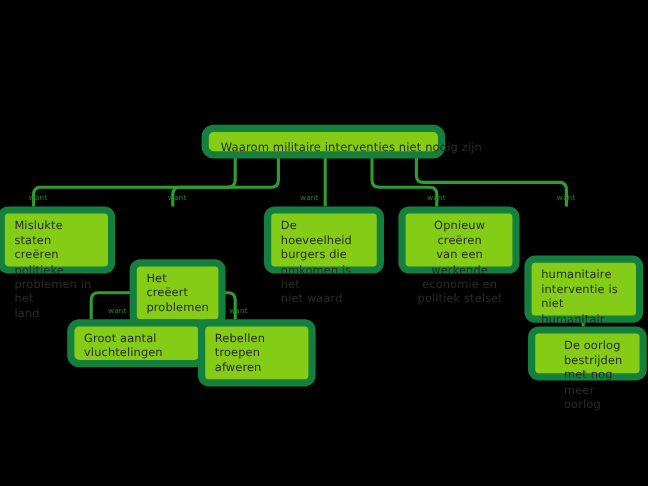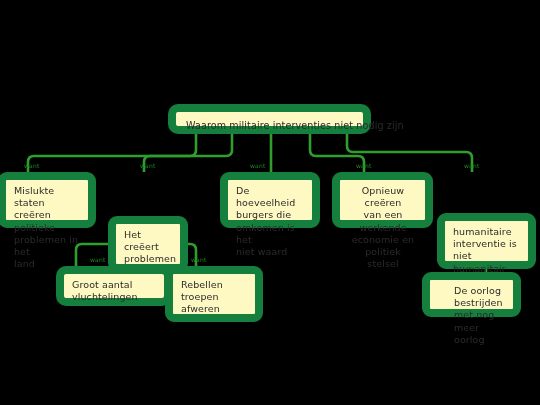--- a/index.html
+++ b/index.html
@@ -14,22 +14,22 @@
     position:absolute;inset:0;
     width:540px;height:405px;
   }
   svg.links{
     position:absolute;left:0;top:0;
     width:540px;height:405px;
     pointer-events:none;
   }
   .node{
     position:absolute;
-    background:#fef9c3;
-    border:8px solid #15803d;
+    background:#84cc16;
+    border:6px solid #15803d;
     border-radius:9px;
     box-sizing:border-box;
     color:#2b2b2b;
     font-size:9.5px;
     line-height:12.2px;
     padding:5px 7px 5px 8px;
     letter-spacing:0.1px;
     white-space:pre-line;
   }
   .node.root{
@@ -113,18 +113,18 @@
   <div class="edge-label" style="left:464px;top:162px;">want</div>
 
   <div class="node" style="left:56px;top:266px;width:116px;height:40px;border-radius:10px;">Groot aantal
 vluchtelingen</div>
   <div class="edge-label" style="left:90px;top:256px;">want</div>
 
   <div class="node" style="left:165px;top:266px;width:98px;height:56px;">Rebellen troepen
 afweren</div>
   <div class="edge-label" style="left:191px;top:256px;">want</div>
 
-  <div class="node" style="left:422px;top:272px;width:99px;height:45px;padding-left:24px;">De oorlog
+  <div class="node" style="left:440px;top:272px;width:99px;height:45px;padding-left:24px;">De oorlog
 bestrijden met nog
 meer oorlog</div>
   <div class="edge-label" style="left:465px;top:262px;">want</div>
 
 </div>
 
 </body></html>

